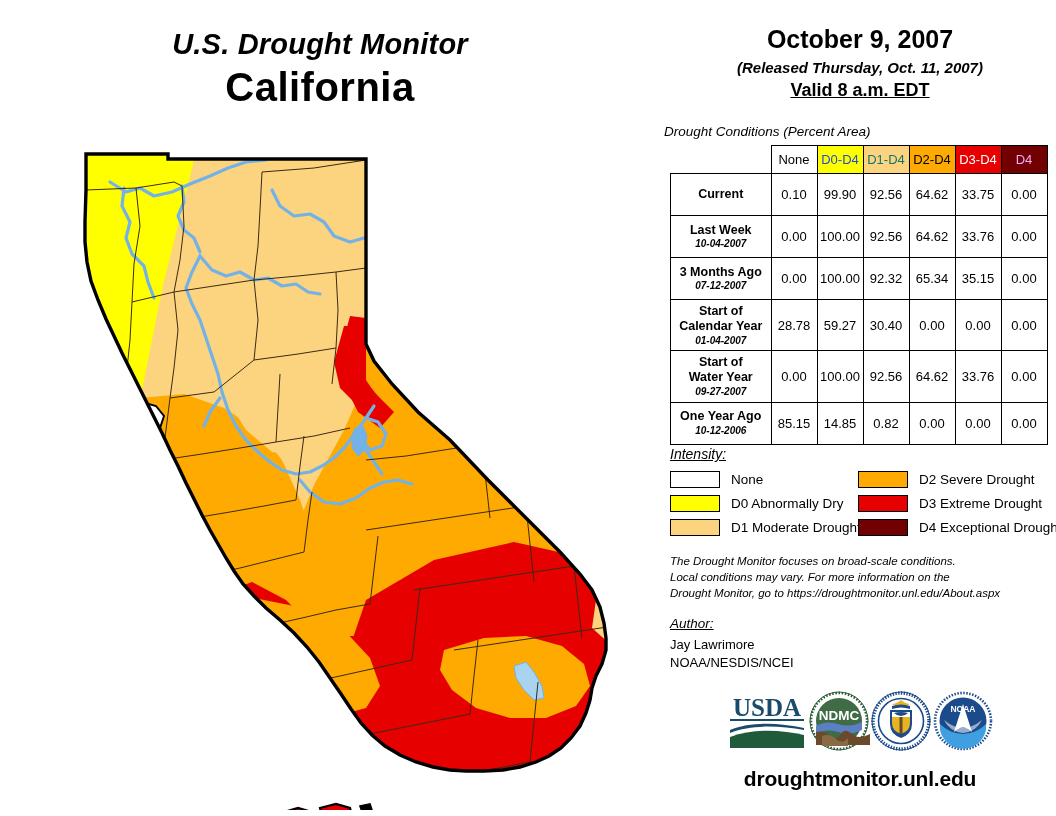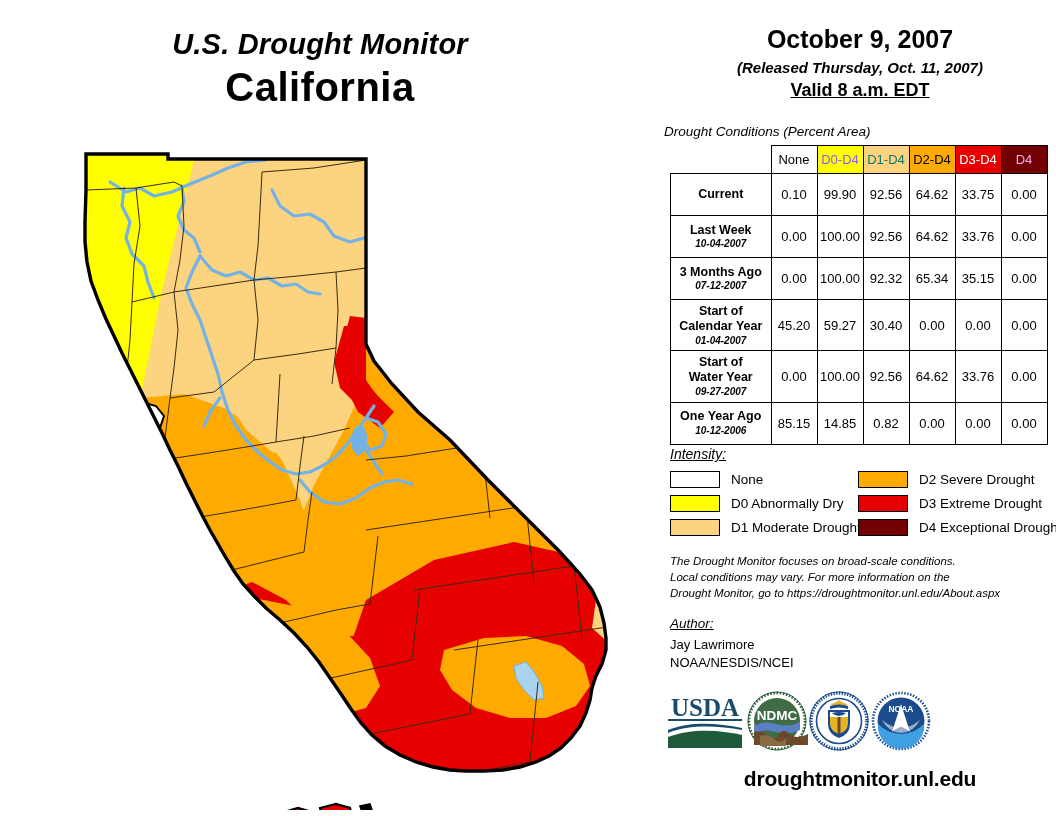--- a/index.html
+++ b/index.html
@@ -55,21 +55,21 @@
   .col-label { width:100px; }
   .col-val { width:45px; }
   #stats-table tbody td.rowlabel {
     font-weight:bold; font-size:12.5px; line-height:1.18; padding:4px 3px;
   }
   #stats-table tbody td.rowlabel .sub {
     display:block; font-weight:bold; font-style:italic; font-size:10px; margin-top:1px;
   }
   #stats-table tbody td.val { height:41px; font-size:13px; }
   .hdr-none { background:#ffffff; color:#000; }
-  .hdr-d0   { background:#ffff00; color:#8b5cf6; }
+  .hdr-d0   { background:#ffff00; color:#1d4ed8; }
   .hdr-d1   { background:#fcd37f; color:#0f766e; }
   .hdr-d2   { background:#ffaa00; color:#000000; }
   .hdr-d3   { background:#e60000; color:#ffffff; }
   .hdr-d4   { background:#730000; color:#f0abfc; }
 
   
   #intensity-head {
     position:absolute; left:670px; top:446px;
     font-size:14px; font-style:italic; font-weight:normal;
     text-decoration:underline;
@@ -95,21 +95,21 @@
     font-size:13.5px; font-style:italic; text-decoration:underline;
   }
   #author-lines {
     position:absolute; left:670px; top:636px;
     font-size:13px; line-height:1.42;
   }
 
   
   #logos {
     position:absolute; left:664px; top:690px; width:392px; height:66px;
-    display:flex; align-items:center; justify-content:flex-start;
+    display:flex; align-items:center; justify-content:center;
   }
   .logo { flex:0 0 auto; }
   #footer-url {
     position:absolute; left:664px; top:767px; width:392px;
     text-align:center; font-size:21px; font-weight:bold; letter-spacing:-0.2px;
   }
 
   
   #map-wrap { position:absolute; left:14px; top:130px; width:640px; height:680px; }
   #ca-map { display:block; }
@@ -354,21 +354,21 @@
           <td class="rowlabel">3 Months Ago<span class="sub">07-12-2007</span></td>
           <td class="val col-val">0.00</td>
           <td class="val col-val">100.00</td>
           <td class="val col-val">92.32</td>
           <td class="val col-val">65.34</td>
           <td class="val col-val">35.15</td>
           <td class="val col-val">0.00</td>
         </tr>
         <tr>
           <td class="rowlabel">Start of<br>Calendar Year<span class="sub">01-04-2007</span></td>
-          <td class="val col-val">45.20</td>
+          <td class="val col-val">28.78</td>
           <td class="val col-val">59.27</td>
           <td class="val col-val">30.40</td>
           <td class="val col-val">0.00</td>
           <td class="val col-val">0.00</td>
           <td class="val col-val">0.00</td>
         </tr>
         <tr>
           <td class="rowlabel">Start of<br>Water Year<span class="sub">09-27-2007</span></td>
           <td class="val col-val">0.00</td>
           <td class="val col-val">100.00</td>

